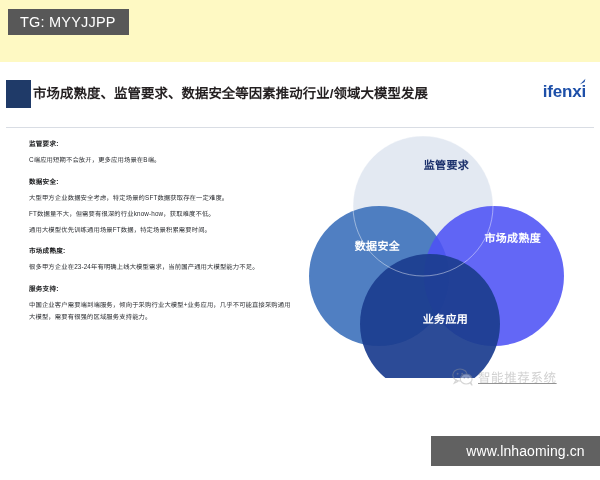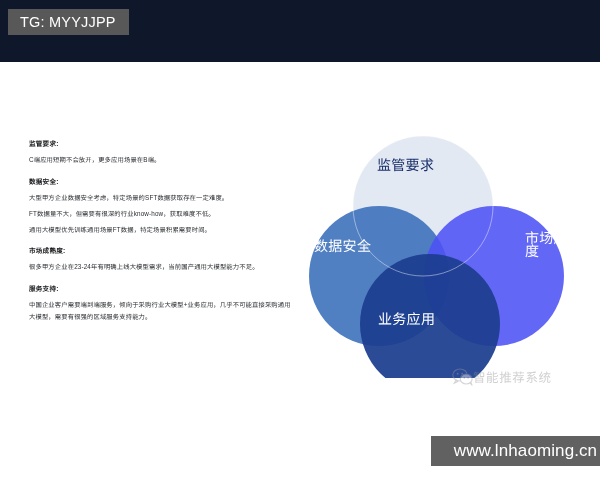--- a/index.html
+++ b/index.html
@@ -8,21 +8,21 @@
     width: 600px;
     height: 480px;
     overflow: hidden;
     background: #ffffff;
     font-family: "Liberation Sans", "DejaVu Sans", sans-serif;
   }
   #stage {
     position: relative;
     width: 600px;
     height: 360px;
-    background: #0f172a;
+    background: #fef9c3;
   }
 
   
   #tg-badge {
     position: absolute;
     left: 8px;
     top: 9px;
     height: 26px;
     padding: 0 13px 0 12px;
     display: flex;
@@ -127,53 +127,54 @@
   #venn {
     position: absolute;
     left: 308px;
     top: 66px;
     width: 292px;
     height: 250px;
   }
   #venn svg { display: block; }
   .venn-label {
     position: absolute;
-    text-align: left;
-    font-size: 14px;
-    font-weight: 400;
+    text-align: right;
+    font-size: 11px;
+    font-weight: 700;
     line-height: 12.5px;
     letter-spacing: 0.3px;
     pointer-events: none;
   }
   #lbl-reg {
     left: 69px; top: 31px; width: 92px;
     color: #1a2f6b;
   }
   #lbl-svc {
     left: 6px; top: 112px; width: 86px;
     color: #ffffff;
   }
   #lbl-mkt {
     left: 173px; top: 104px; width: 60px;
     color: #ffffff;
-    margin-left: 44px;
   }
   #lbl-sec {
     left: 70px; top: 185px; width: 90px;
     color: #ffffff;
   }
 
   
   #wm-wechat {
     position: absolute;
     left: 452px;
     top: 367px;
     display: flex;
     align-items: center;
+    gap: 5px;
     opacity: 0.42;
+    text-decoration: underline;
   }
   #wm-wechat .wm-text {
     font-size: 12.5px;
     color: #8f8f8f;
     letter-spacing: 0.6px;
     white-space: nowrap;
   }
 
   
   #url-bar {
@@ -181,38 +182,49 @@
     left: 431px;
     top: 436px;
     width: 169px;
     height: 30px;
     background: #616161;
     display: flex;
     align-items: center;
     justify-content: center;
   }
   #url-bar .url-text {
-    font-size: 17px;
+    font-size: 14px;
     color: #ffffff;
     letter-spacing: 0.1px;
     white-space: nowrap;
     margin-left: 20px;
   }
 </style>
 </head>
 <body>
 
 <div id="stage">
 
   <div id="tg-badge">
     <span>TG: MYYJJPP</span>
   </div>
 
   <div id="slide">
 
+    <div id="header">
+      <div id="accent-square"></div>
+      <div id="page-title">市场成熟度、监管要求、数据安全等因素推动行业/领域大模型发展</div>
+      <div id="brand-logo">
+        <span>ifenxi</span>
+        <svg class="tick" viewBox="0 0 10 10">
+          <path d="M1 8 L8 1 L7 5 Z" fill="#1d4fa8"></path>
+        </svg>
+      </div>
+      <div id="header-rule"></div>
+    </div>
 
     <div id="text-col">
 
       <div class="blk">
         <div class="blk-head">监管要求:</div>
         <div class="blk-line">C端应用短期不会放开，更多应用场景在B端。</div>
       </div>
 
       <div class="blk">
         <div class="blk-head">数据安全:</div>

